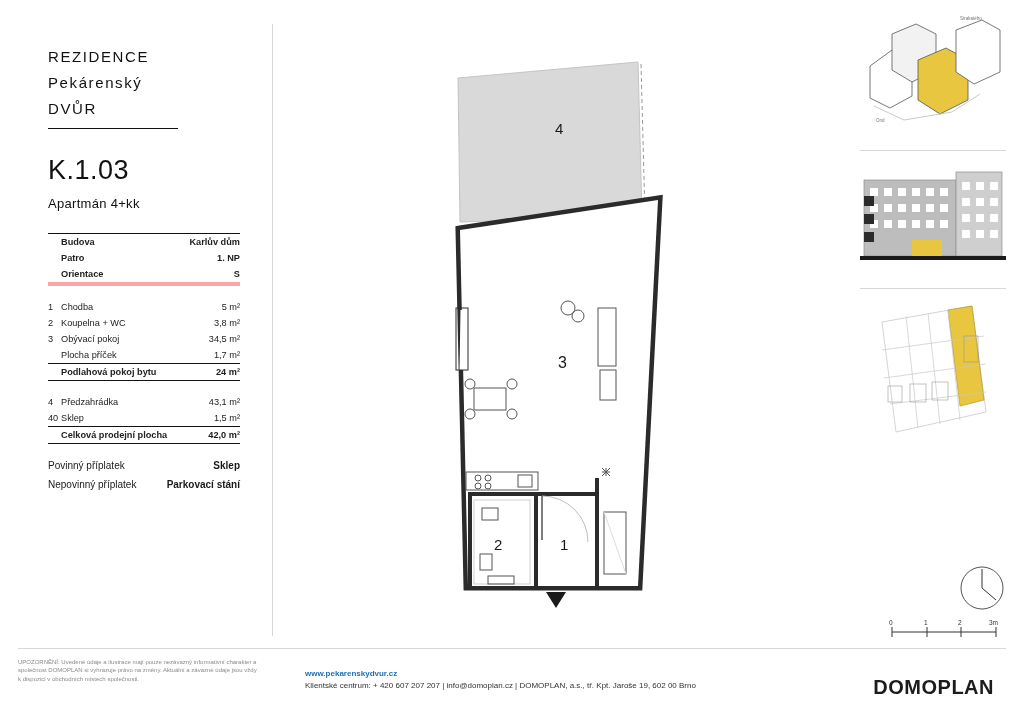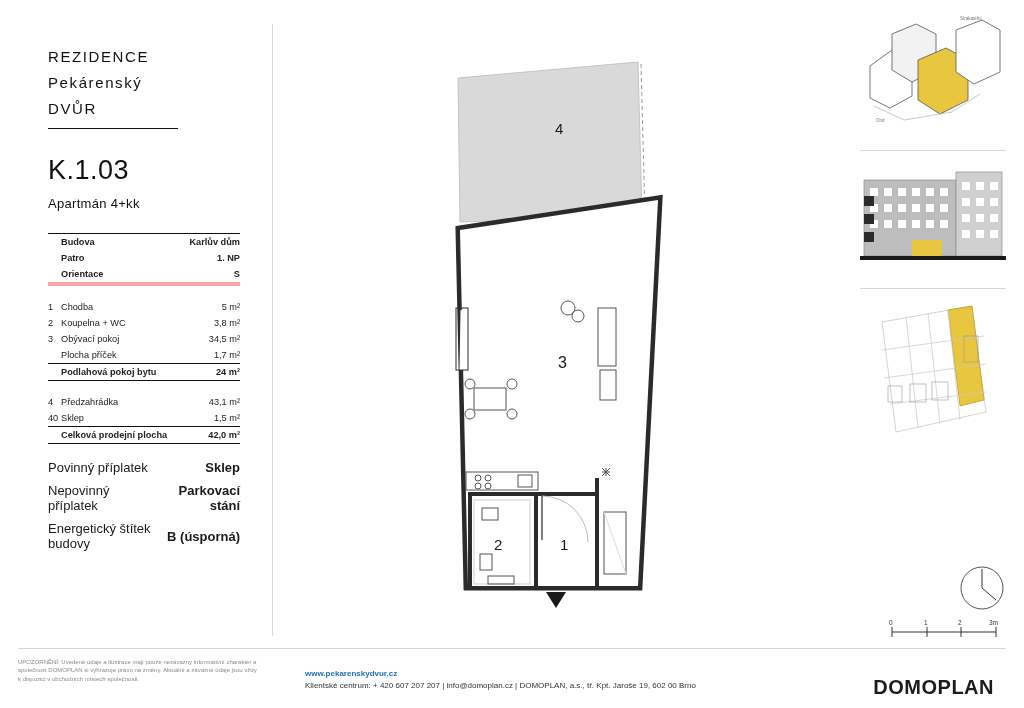--- a/index.html
+++ b/index.html
@@ -21,21 +21,21 @@
   table.specs{margin-top:22px;border-collapse:collapse;width:192px;font-size:9.2px;}
   table.specs td{padding:3px 0 3px 0;vertical-align:bottom;}
   .num{width:13px;color:#222;}
   .lbl{color:#222;}
   .val{text-align:right;white-space:nowrap;color:#222;}
   tr.rule-top td{border-top:1px solid #111;}
   tr.rule-bot td{border-bottom:1px solid #111;}
   tr.bold td{font-weight:bold;}
   tr.thin-bot td{border-bottom:4px solid #fca5a5;}
   .gap td{height:7px;padding:0;border:none;}
-  .extra{margin-top:12px;font-size:13px;width:192px;border-collapse:collapse;}
+  .extra{margin-top:12px;font-size:10px;width:192px;border-collapse:collapse;}
   .extra td{padding:4px 0;}
   .extra td.v{text-align:right;font-weight:bold;}
 
   .vline{position:absolute;left:272px;top:24px;width:1px;height:612px;background:#d8d8d8;}
 
   
   .footer-rule{position:absolute;left:18px;top:648px;width:988px;height:1px;background:#d8d8d8;}
   .disclaimer{position:absolute;left:18px;top:658px;width:240px;font-size:6px;line-height:8.4px;color:#8a8a8a;}
   .contact{position:absolute;left:305px;top:668px;font-size:8px;line-height:12px;color:#333;}
   .contact .web{color:#1f6fb4;font-weight:bold;}
@@ -143,24 +143,20 @@
 
     <table class="extra">
       <tbody>
           <tr>
         <td>Povinný příplatek</td>
         <td class="v">Sklep</td>
       </tr>
       <tr>
         <td>Nepovinný příplatek</td>
         <td class="v">Parkovací stání</td>
-      </tr>
-      <tr>
-        <td>Energetický štítek budovy</td>
-        <td class="v">B (úsporná)</td>
       </tr>
     </tbody>
       </table>
   </div>
 
   <div class="vline"></div>
 
   <div class="plan">
     <svg width="290" height="600" viewBox="0 0 290 600">
 

